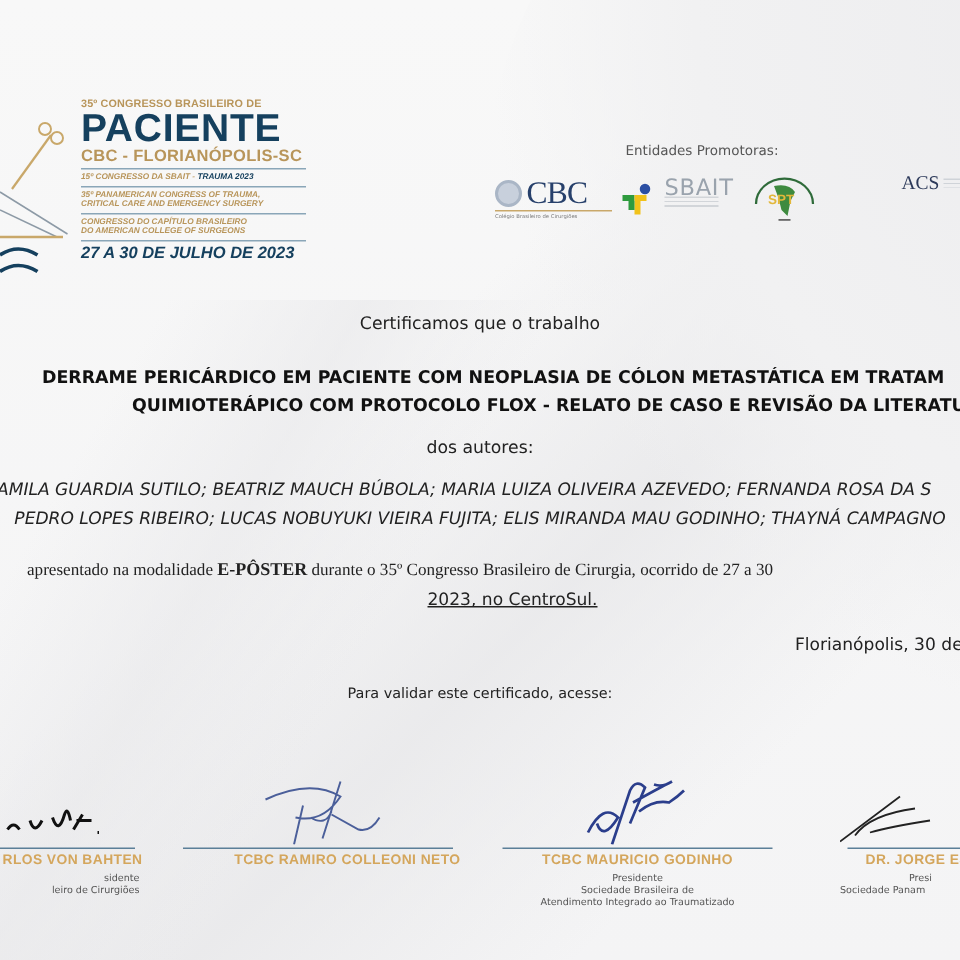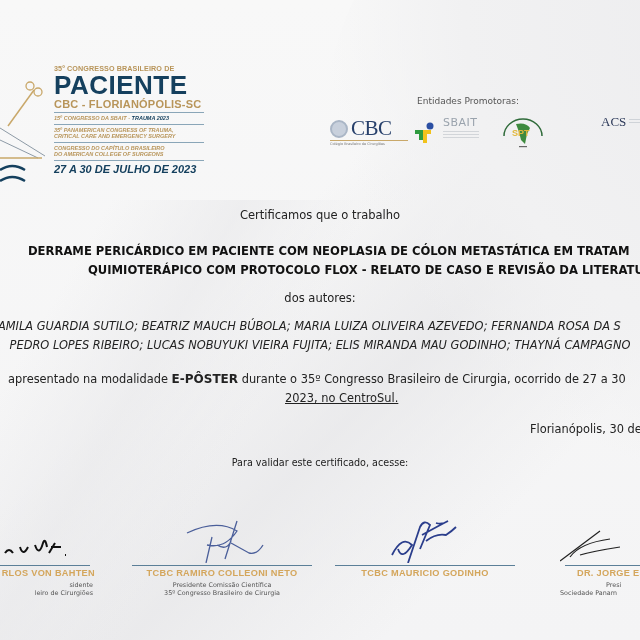--- a/index.html
+++ b/index.html
@@ -50,49 +50,49 @@
   .promoters { left: 325px; top: 96px; width: 315px; height: 60px; }
   .promoters-label { position: absolute; left: 92px; top: 0; font-size: 9px; color: #555; white-space: nowrap; }
   .promo-logos { position: absolute; left: 0; top: 18px; width: 315px; height: 40px; }
   .cbc { position: absolute; left: 5px; top: 4px; width: 78px; height: 30px; }
   .cbc-emblem { position: absolute; left: 0; top: 2px; width: 18px; height: 18px; border-radius: 50%; background: #c8d0dc; border: 2px solid #aab6c6; }
   .cbc-text { position: absolute; left: 21px; top: -2px; font-family: "Liberation Serif", serif; font-size: 21px; color: #27406b; letter-spacing: -0.5px; }
   .cbc-underline { position: absolute; left: 0; top: 22px; width: 78px; height: 1px; background: #c9a86a; }
   .cbc-caption { position: absolute; left: 0; top: 24px; font-size: 3.5px; color: #777; white-space: nowrap; }
   .sbait { position: absolute; left: 88px; top: 2px; width: 70px; height: 32px; }
   .sbait-mark { position: absolute; left: 0; top: 4px; width: 24px; height: 24px; }
-  .sbait-text { position: absolute; left: 30px; top: 0; font-size: 11px; color: #9aa3ad; letter-spacing: 0.5px; }
+  .sbait-text { position: absolute; left: 30px; top: 0; font-size: 15px; color: #9aa3ad; letter-spacing: 0.5px; }
   .sbait-sub { position: absolute; left: 30px; top: 15px; width: 36px; height: 8px; background: repeating-linear-gradient(180deg, #d2d5d9 0 1px, transparent 1px 3px); }
   .sat { position: absolute; left: 175px; top: 2px; width: 46px; height: 34px; }
   .acs { position: absolute; left: 230px; top: 0; width: 80px; height: 36px; margin-left: 44px; }
   .acs-text { position: absolute; left: 2px; top: 0; font-family: "Liberation Serif", serif; font-size: 13px; color: #2d3a5a; }
   .acs-sub { position: absolute; left: 30px; top: 5px; width: 30px; height: 6px; background: repeating-linear-gradient(180deg, #cfd3d8 0 1px, transparent 1px 3px); }
   .acs-brazil { position: absolute; left: 2px; top: 21px; font-family: "Liberation Serif", serif; font-weight: bold; font-size: 7.5px; color: #2d3a5a; white-space: nowrap; padding-left: 43px; }
   .acs-brazil .chapter { font-style: italic; font-weight: normal; color: #b4413e; }
 
   
   .certify { left: 0; width: 640px; top: 208px; text-align: center; font-size: 11.5px; color: #222; }
   .title { left: 0; top: 242px; width: 640px; padding-left: 28px; white-space: nowrap; font-weight: bold; font-size: 11.6px; line-height: 19px; color: #111; }
   .title .line2 { padding-left: 60px; }
   .authors-label { left: 0; width: 640px; top: 291px; text-align: center; font-size: 11.5px; color: #222; }
   .authors { left: 0; top: 317px; width: 640px; white-space: nowrap; font-style: italic; font-size: 11.4px; line-height: 19px; color: #222; overflow: hidden; }
   .authors .line1 { margin-left: -2px; }
   .authors .line2 { margin-left: 0; text-align: center; }
   .presented { left: 0; top: 370px; width: 640px; white-space: nowrap; font-size: 11.4px; line-height: 19px; color: #222; overflow: hidden; }
-  .presented .line1 { margin-left: 8px; }
+  .presented .line1 { margin-left: 18px; font-family: Liberation Serif, serif; }
   .presented .line2 { padding-left: 285px; text-decoration: underline; }
   .presented b { font-size: 12px; }
   .place-date { left: 530px; top: 422px; white-space: nowrap; font-size: 11.4px; color: #222; }
   .validate { left: 0; width: 640px; top: 456px; text-align: center; font-size: 9.6px; line-height: 14px; color: #222; }
   .validate .line2 { padding-left: 8px; }
 
   
   .sig { top: 515px; width: 190px; height: 100px; text-align: center; }
   .sig-1 { left: -95px; }
-  .sig-2 { left: 127px; }
+  .sig-2 { left: 117px; text-align: right; }
   .sig-3 { left: 330px; width: 190px; }
   .sig-4 { left: 560px; }
   .sig-scribble { position: absolute; left: 0; top: 0; width: 100%; height: 48px; }
   .sig-line { position: absolute; left: 5px; right: 5px; top: 50px; height: 1px; background: #5b7f98; }
   .sig-name { position: absolute; left: 0; right: 0; top: 53px; font-family: "Liberation Sans", sans-serif; font-weight: bold; font-size: 9.2px; color: #d4a65c; letter-spacing: 0.3px; white-space: nowrap; }
   .sig-role { position: absolute; left: 0; right: 0; top: 66px; font-size: 6.4px; line-height: 8px; color: #555; white-space: nowrap; }
   .sig-1 .sig-name, .sig-1 .sig-role { text-align: right; padding-right: 2px; }
   .sig-1 .sig-name { padding-right: 0; }
   .sig-4 .sig-name, .sig-4 .sig-role { text-align: left; }
   .sig-4 .sig-name { padding-left: 17px; }
@@ -203,32 +203,33 @@
       <div>leiro de Cirurgiões</div>
     </div>
 </div>
 
 <div class="layer sig sig-2">
   <svg class="sig-scribble" viewBox="0 0 190 48">
     <path d="M60 18 q30 -14 50 -2 q-12 18 -30 14 M85 22 l-6 26 M90 30 q10 6 14 -4 M110 6 l-12 38 M104 28 l18 10 q8 2 14 -8" fill="none" stroke="#4b5f9a" stroke-width="1.3"></path>
   </svg>
   <div class="sig-line"></div>
   <div class="sig-name">TCBC RAMIRO COLLEONI NETO</div>
+</div>
+
+<div class="layer sig sig-3">
+  <svg class="sig-scribble" viewBox="0 0 190 48">
+    <path d="M62 40 q10 -20 20 -10 q-10 16 -14 4 M78 48 l12 -36 q4 -8 10 -2 l-10 24 M92 20 q18 -10 26 -14 M96 26 q10 -8 20 -6 q6 -4 10 -8 M106 8 q6 2 12 -2" fill="none" stroke="#2b3e8c" stroke-width="1.8"></path>
+  </svg>
+  <div class="sig-line"></div>
+  <div class="sig-name">TCBC MAURICIO GODINHO</div>
   <div class="sig-role">
-      <div>Presidente Comissão Científica</div>
-      <div>35º Congresso Brasileiro de Cirurgia</div>
-    </div>
-</div>
-
-<div class="layer sig sig-3">
-  <svg class="sig-scribble" viewBox="0 0 190 48">
-    <path d="M62 40 q10 -20 20 -10 q-10 16 -14 4 M78 48 l12 -36 q4 -8 10 -2 l-10 24 M92 20 q18 -10 26 -14 M96 26 q10 -8 20 -6 q6 -4 10 -8 M106 8 q6 2 12 -2" fill="none" stroke="#2b3e8c" stroke-width="1.8"></path>
-  </svg>
-  <div class="sig-line"></div>
-  <div class="sig-name">TCBC MAURICIO GODINHO</div>
+      <div>Presidente</div>
+      <div>Sociedade Brasileira de</div>
+      <div>Atendimento Integrado ao Traumatizado</div>
+    </div>
 </div>
 
 <div class="layer sig sig-4">
   <svg class="sig-scribble" viewBox="0 0 190 48">
     <path d="M0 46 l40 -30 M10 42 q10 -14 40 -18 M20 40 q14 -4 40 -8" fill="none" stroke="#222" stroke-width="1.2"></path>
   </svg>
   <div class="sig-line"></div>
   <div class="sig-name">DR. JORGE EST</div>
   <div class="sig-role">
       <div style="padding-left:46px">Presi</div>

